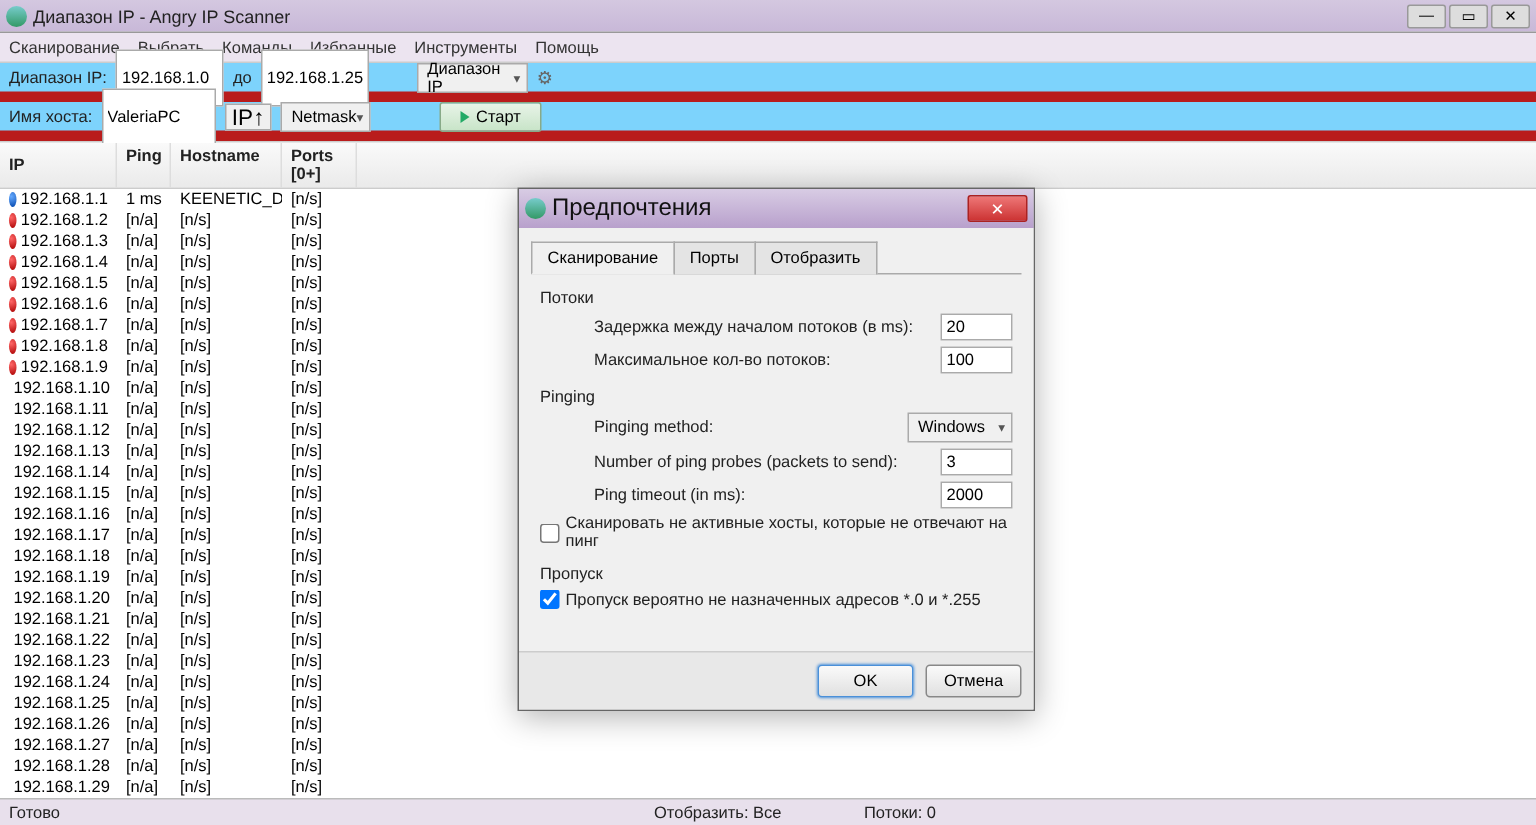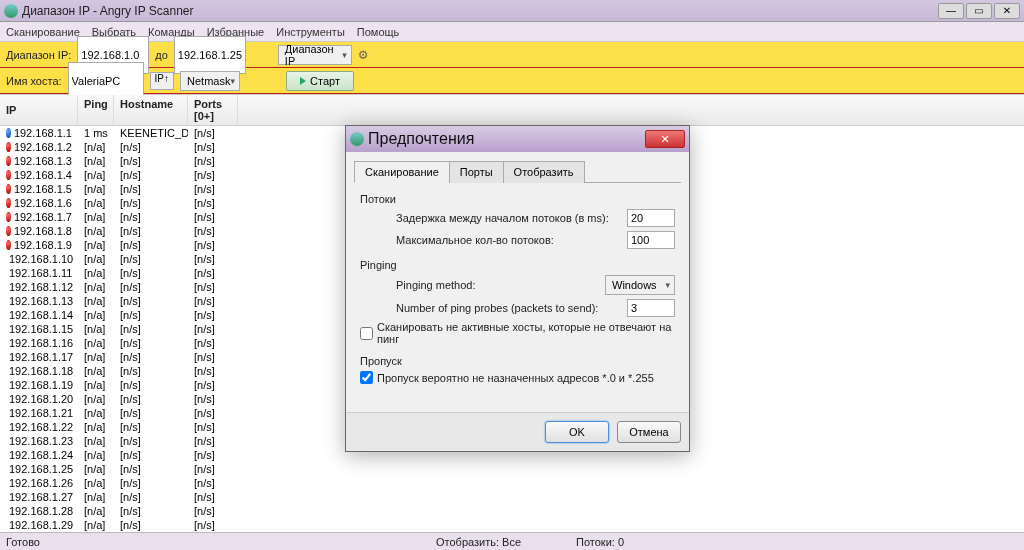--- a/index.html
+++ b/index.html
@@ -5,21 +5,21 @@
 * { margin:0; padding:0; box-sizing:border-box; font-family: Tahoma, sans-serif; font-size:11px; }
 body { background:#e8e8e8; width:1024px; height:550px; overflow:hidden; position:relative; }
 .window { width:1024px; height:550px; background:#fff; position:relative; }
 .titlebar { height:22px; background:linear-gradient(#d4c8e0,#c8b8d8); display:flex; align-items:center; padding:0 4px; border-bottom:1px solid #999; }
 .titlebar-icon { width:14px; height:14px; margin-right:4px; border-radius:50%; background:linear-gradient(#7cc,#396); }
 .titlebar-title { flex:1; color:#222; font-size:12px; }
 .titlebar-btns { display:flex; gap:2px; }
 .titlebar-btn { width:26px; height:16px; background:#ddd; border:1px solid #999; border-radius:2px; display:flex; align-items:center; justify-content:center; font-size:10px; cursor:pointer; }
 .menubar { height:20px; background:#ece4f0; display:flex; align-items:center; padding:0 6px; gap:12px; border-bottom:1px solid #ccc; color:#333; }
 .menubar span { cursor:pointer; }
-.toolbar { height:26px; background:#fde047; display:flex; align-items:center; padding:2px 6px; gap:6px; border-bottom:1px solid #b91c1c; }
+.toolbar { height:26px; background:#7dd3fc; display:flex; align-items:center; padding:2px 6px; gap:6px; border-bottom:7px solid #b91c1c; }
 .toolbar-label { color:#222; }
 .tb-input { height:18px; border:1px solid #aaa; padding:18px 3px; background:#fff; }
 .tb-select { height:20px; border:1px solid #aaa; background:#f0f0f0; padding:0 18px 0 6px; position:relative; cursor:pointer; display:inline-flex; align-items:center; }
 .tb-select:after { content:"▾"; position:absolute; right:4px; font-size:9px; color:#555; }
 .btn { height:20px; border:1px solid #8a8; background:linear-gradient(#e8f4e8,#c8e4c8); padding:0 12px; display:inline-flex; align-items:center; gap:4px; cursor:pointer; border-radius:2px;margin-left:16px; }
 .btn-play:before { content:""; border-left:6px solid #2a6; border-top:4px solid transparent; border-bottom:4px solid transparent; }
 .gear-icon { width:14px; height:14px; display:inline-block; color:#666; }
 .gear-icon:before { content:"⚙"; font-size:12px; }
 .list-container { height:448px; overflow-y:scroll; overflow-x:hidden; background:#fff; border-top:1px solid #ccc; }
 .list-header { display:flex; background:linear-gradient(#fafafa,#eaeaea); border-bottom:1px solid #ccc; position:sticky; top:0; }
@@ -48,21 +48,21 @@
 .group { margin-bottom:10px; }
 .group-title { color:#222; margin-bottom:4px; }
 .form-row { display:flex; align-items:center; margin-bottom:4px; gap:6px; }
 .form-row label { flex:1; color:#222;margin-left:36px; }
 .form-row input[type=text] { width:48px; height:18px; border:1px solid #aaa; padding:0 3px; }
 .form-row .sel { width:70px; }
 .chk-row { display:flex; align-items:center; gap:4px; color:#222; margin-bottom:3px; }
 .dlg-btns { display:flex; justify-content:flex-end; gap:8px; padding:8px; border-top:1px solid #ccc; background:#e8e8e8; }
 .dlg-btn { min-width:64px; height:22px; border:1px solid #888; background:linear-gradient(#fafafa,#e0e0e0); border-radius:3px; cursor:pointer; display:flex; align-items:center; justify-content:center; }
 .dlg-btn.primary { border:1px solid #4a90d9; box-shadow:0 0 2px #4a90d9; }
-.small-btn { height:18px; border:1px solid #aaa; background:#f0f0f0; padding:0 4px; cursor:pointer; font-size:10px; }
+.small-btn { height:18px; border:1px solid #aaa; background:#f0f0f0; padding:0 4px; cursor:pointer; font-size:15px; }
 </style>
 </head>
 <body>
 
 <div class="window">
   <div class="titlebar">
     <span class="titlebar-icon"></span>
     <span class="titlebar-title">Диапазон IP - Angry IP Scanner</span>
     <div class="titlebar-btns">
       <span class="titlebar-btn">—</span>
@@ -422,20 +422,24 @@
         <div class="form-row">
           <label>Pinging method:</label>
           <span class="tb-select sel">
               <span>Windows</span>
             </span>
         </div>
         <div class="form-row">
           <label>Number of ping probes (packets to send):</label>
           <input type="text" value="3" style="">
         </div>
+        <div class="form-row">
+          <label>Ping timeout (in ms):</label>
+          <input type="text" value="2000" style="">
+        </div>
         <div class="chk-row">
           <input type="checkbox" style="">
           <span>Сканировать не активные хосты, которые не отвечают на пинг</span>
         </div>
       </div>
       <div class="group">
         <div class="group-title">Пропуск</div>
         <div class="chk-row">
           <input type="checkbox" checked="" style="">
           <span>Пропуск вероятно не назначенных адресов *.0 и *.255</span>

